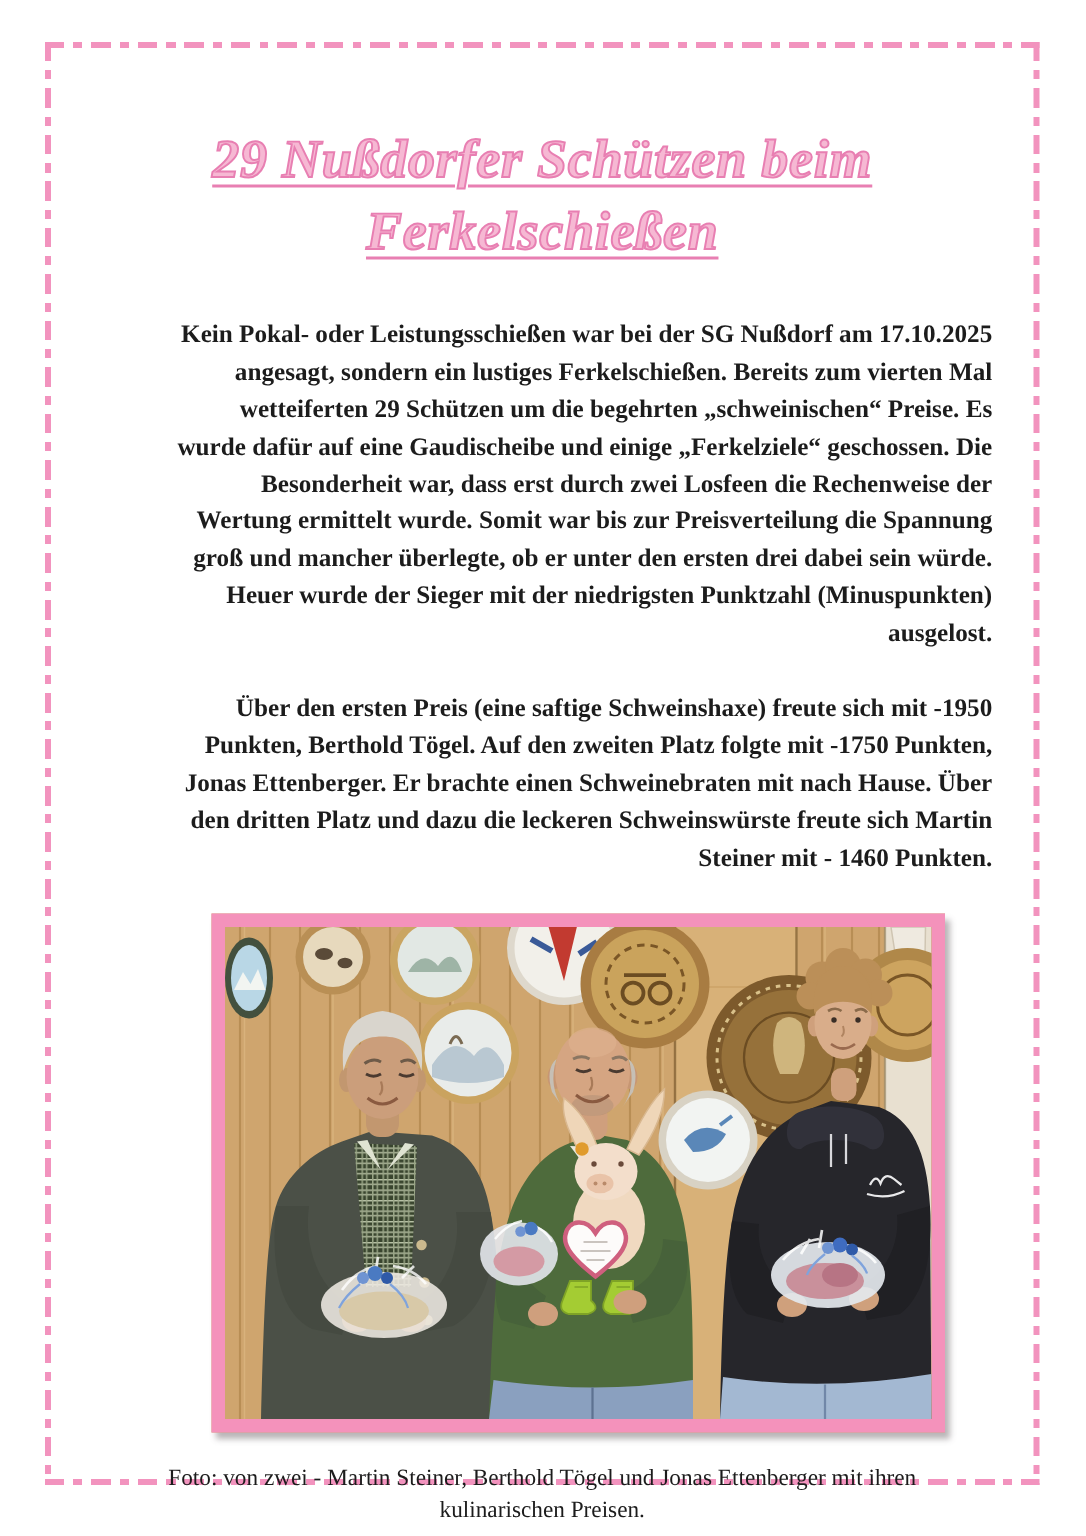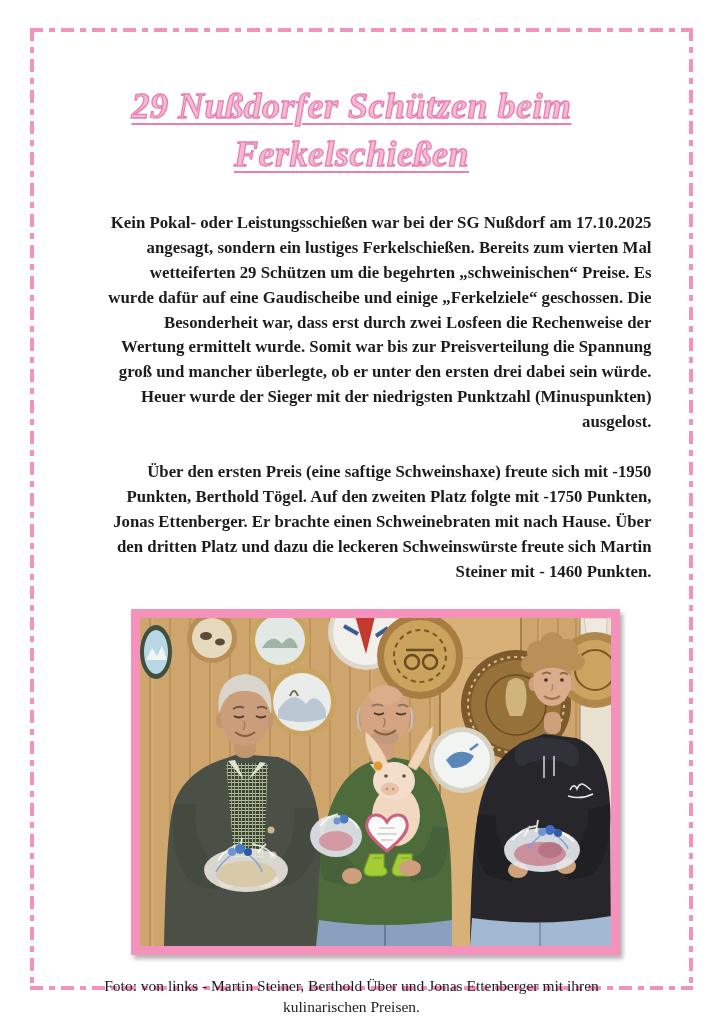--- a/index.html
+++ b/index.html
@@ -10,21 +10,21 @@
     --title-stroke:#e87fb2;--text-color:#1c1c1c;
   }
   .page-frame{position:absolute;left:30px;top:28px;width:663px;height:962px;}
   .edge{position:absolute;}
   .edge-top,.edge-bottom{left:0;right:0;height:4px;
     background:repeating-linear-gradient(90deg,var(--border-pink) 0 13px,transparent 13px 19px,var(--border-pink) 19px 25px,transparent 25px 31px);}
   .edge-top{top:0;} .edge-bottom{bottom:0;}
   .edge-left,.edge-right{top:0;bottom:0;width:4px;
     background:repeating-linear-gradient(180deg,var(--border-pink) 0 13px,transparent 13px 19px,var(--border-pink) 19px 25px,transparent 25px 31px);}
   .edge-left{left:0;} .edge-right{right:0;}
-  .content{position:absolute;left:24px;top:32px;width:655px;height:954px;text-align:center;}
+  .content{position:absolute;left:34px;top:32px;width:655px;height:954px;text-align:center;}
   .title{
     margin:50px 0 0 0;font-size:36px;line-height:48px;font-weight:bold;font-style:italic;
     color:var(--title-fill);-webkit-text-stroke:1.3px var(--title-stroke);
     text-decoration:underline;text-decoration-color:var(--title-stroke);
     text-decoration-thickness:2px;text-underline-offset:5px;
     white-space:pre-line;letter-spacing:0.5px;
   }
   .body-text{
     margin:8px auto 0;width:600px;font-size:16.8px;line-height:24.9px;font-weight:bold;
     color:var(--text-color);white-space:pre-line;text-align:right;
@@ -281,15 +281,15 @@
           <path d="M372,222 q10,-12 24,-14 M412,212 q14,2 22,12 M384,218 l6,-10 M396,214 l2,-12" stroke="#ffffff" stroke-width="1.8" opacity="0.85" fill="none"></path>
           <circle cx="410" cy="212" r="5" fill="#3f6cc0"></circle>
           <circle cx="402" cy="214" r="4" fill="#6f94d2"></circle>
           <circle cx="418" cy="215" r="4" fill="#2f5aa8"></circle>
           <path d="M400,218 q-10,8 -12,14 M418,219 q8,6 10,12" stroke="#7fa3dc" stroke-width="1.5" fill="none"></path>
         </g>
       </g>
     </svg>
   </div>
 
-  <div class="caption">Foto: von links - Martin Steiner, Berthold Über und Jonas Ettenberger mit ihren
+  <div class="caption">Foto: von zwei - Martin Steiner, Berthold Tögel und Jonas Ettenberger mit ihren
 kulinarischen Preisen.</div>
 </div>
 
 </body></html>

